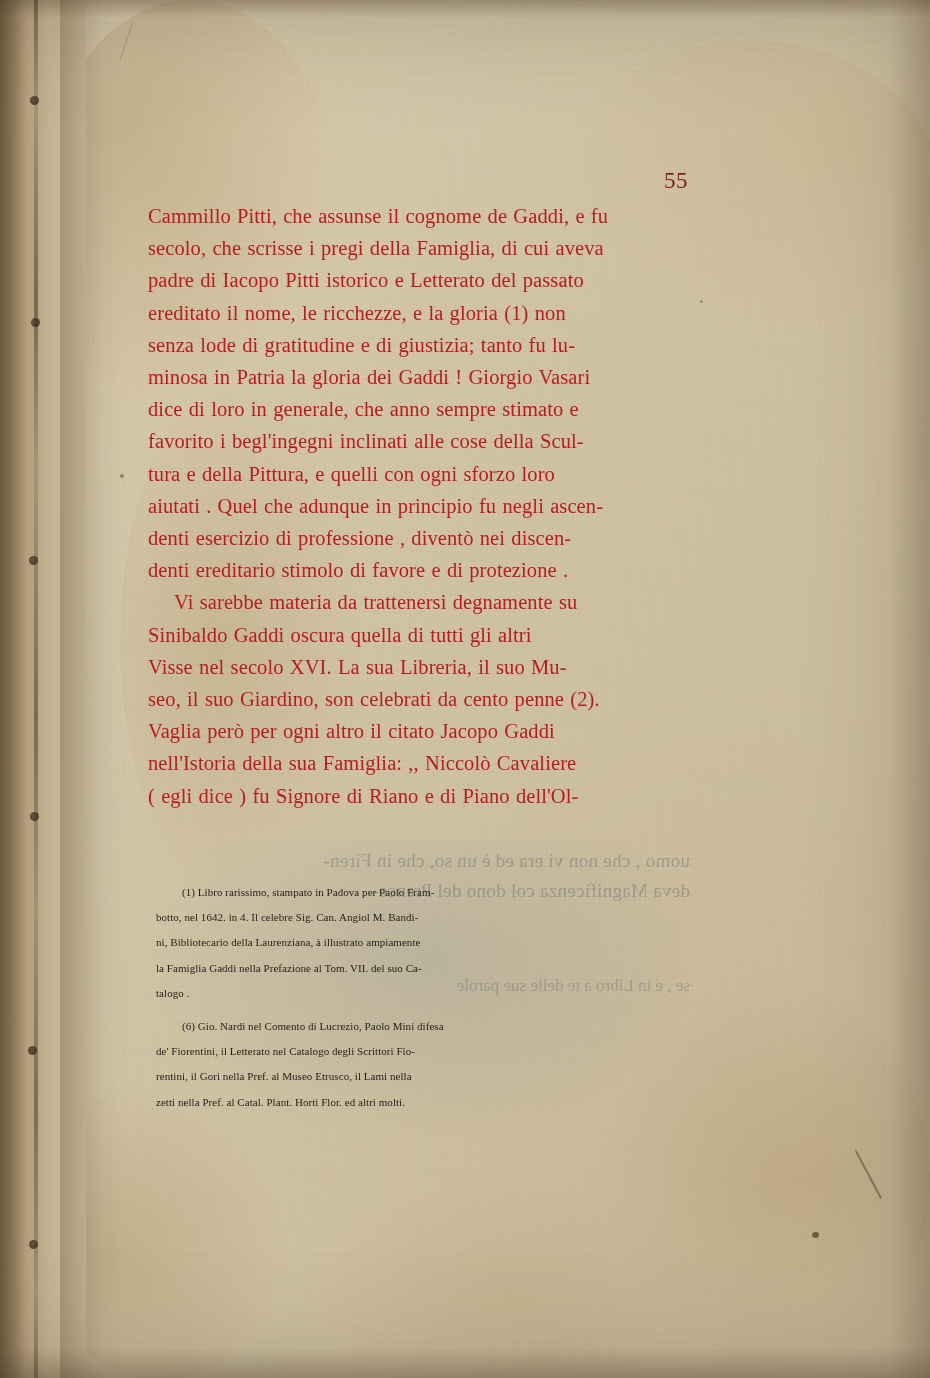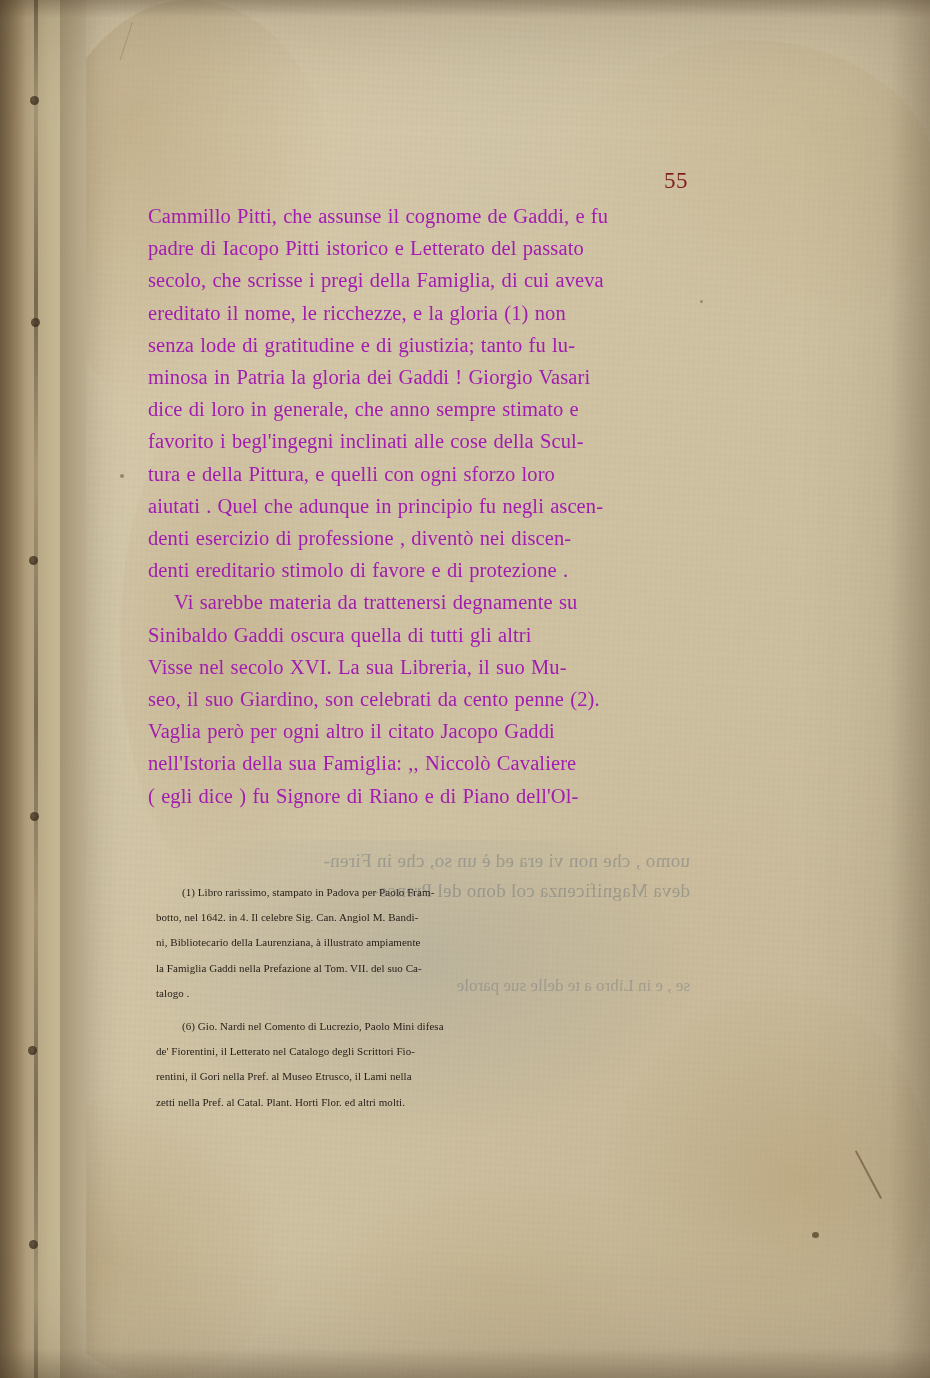--- a/index.html
+++ b/index.html
@@ -126,21 +126,21 @@
     letter-spacing: .5px;
     color: #7f1d1d;
     font-family: "Liberation Serif", serif;
   }
   .body-para {
     margin: 0;
     font-size: 20.5px;
     line-height: 32.2px;
     text-align: justify;
     text-align-last: left;
-    color: #a21caf;
+    color: #b91c1c;
     letter-spacing: .1px;
     word-spacing: 1px;
   }
   .body-para .ln {
     display: block;
     white-space: nowrap;
   }
   .p1 { margin-top: 32px; }
   .p2 { margin-top: 0px; }
   .indent { padding-left: 26px; }
@@ -230,22 +230,22 @@
   </div>
   <div class="ghost2" style="top:972px;">
     <div>se , e in Libro a te delle sue parole</div>
   </div>
 
   <div class="textblock">
     <div class="folio">55</div>
 
     <p class="body-para p1">
       <span class="ln">Cammillo Pitti, che assunse il cognome de Gaddi, e fu</span>
+      <span class="ln">secolo, che scrisse i pregi della Famiglia, di cui aveva</span>
       <span class="ln">padre di Iacopo Pitti istorico e Letterato del passato</span>
-      <span class="ln">secolo, che scrisse i pregi della Famiglia, di cui aveva</span>
       <span class="ln">ereditato il nome, le ricchezze, e la gloria (1) non</span>
       <span class="ln">senza lode di gratitudine e di giustizia; tanto fu lu-</span>
       <span class="ln">minosa in Patria la gloria dei Gaddi ! Giorgio Vasari</span>
       <span class="ln">dice di loro in generale, che anno sempre stimato e</span>
       <span class="ln">favorito i begl'ingegni inclinati alle cose della Scul-</span>
       <span class="ln">tura e della Pittura, e quelli con ogni sforzo loro</span>
       <span class="ln">aiutati . Quel che adunque in principio fu negli ascen-</span>
       <span class="ln">denti esercizio di professione , diventò nei discen-</span>
       <span class="ln">denti ereditario stimolo di favore e di protezione .</span>
     </p>

